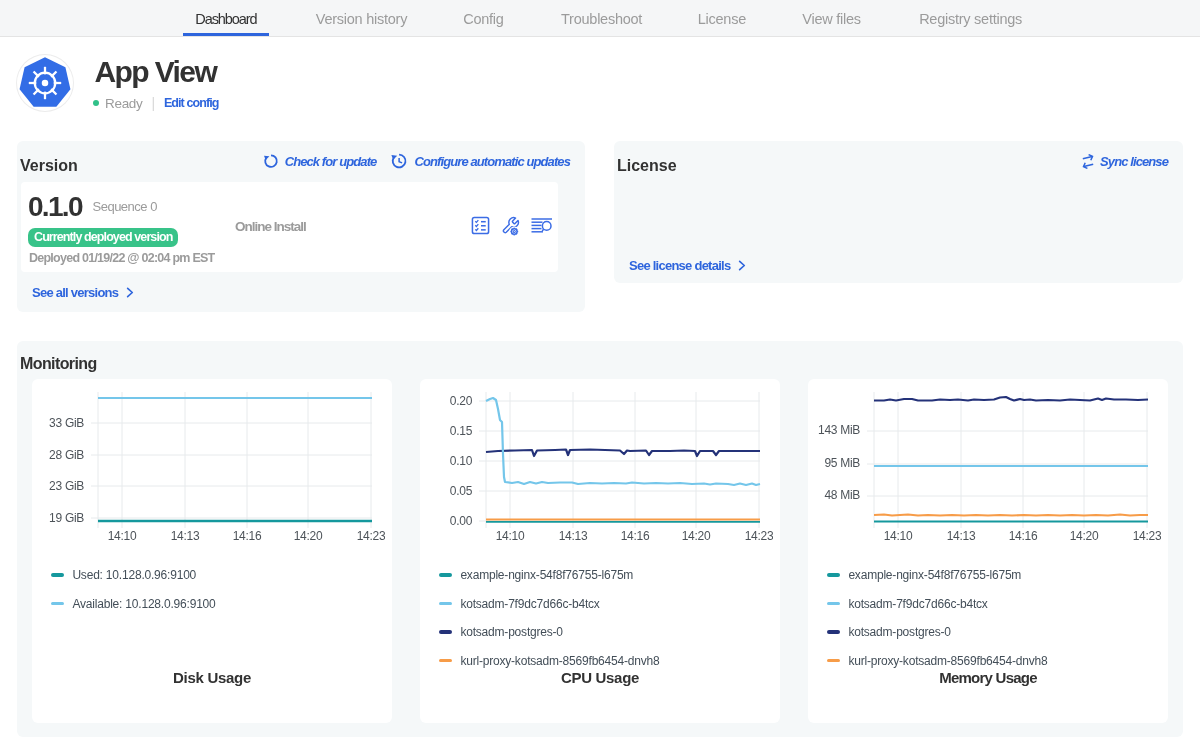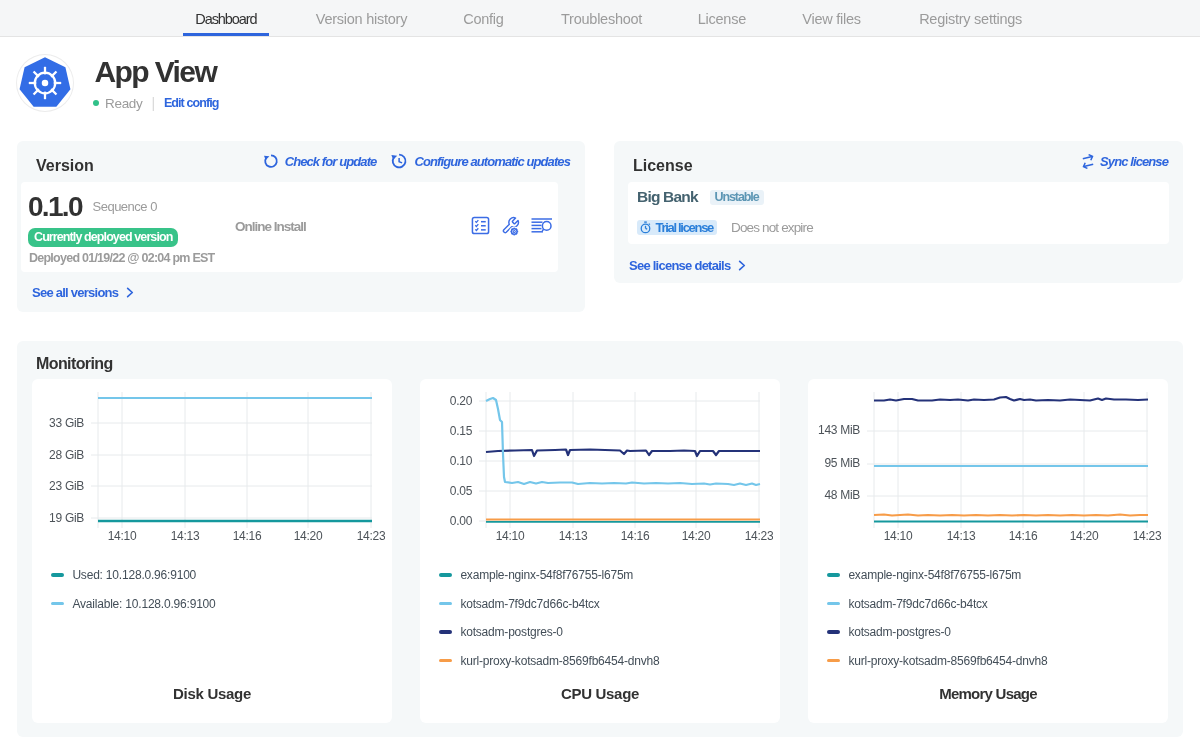--- a/index.html
+++ b/index.html
@@ -16,21 +16,21 @@
 .statusrow { position:absolute; left:93px; top:96px; height:14px; display:flex; align-items:center; font-size:13.5px; letter-spacing:-0.3px; }
 .dot { width:6px; height:6px; border-radius:50%; background:#31c189; margin-right:6px; }
 .ready { color:#9b9b9b; }
 .sep { color:#d7d7d7; margin:0 9px; font-size:14px; font-weight:normal; }
 a.link { color:#2e65dd; font-weight:bold; text-decoration:none; font-size:12.5px; letter-spacing:-0.9px; }
 
 .card { position:absolute; background:#f5f8f9; border-radius:6px; }
 .card-version { left:17px; top:141px; width:568px; height:171px; }
 .card-license { left:614px; top:141px; width:569px; height:142px; }
 .card-mon { left:17px; top:341px; width:1166px; height:396px; }
-.cardtitle { position:absolute; left:19px; top:15.5px; font-size:16px; font-weight:bold; color:#323232; letter-spacing:0px; }
+.cardtitle { position:absolute; left:3px; top:15.5px; font-size:16px; font-weight:bold; color:#323232; letter-spacing:0px; }
 .whitebox { position:absolute; background:#fff; border-radius:4px; }
 .toplinks { position:absolute; top:10.5px; right:15px; height:20px; display:flex; align-items:center; font-size:13px; }
 .toplinks .lk { display:flex; align-items:center; color:#2e65dd; font-weight:bold; letter-spacing:-0.9px; white-space:nowrap;font-style:italic; }
 .toplinks .lk svg { margin-right:6px; }
 .seemore { position:absolute; left:15px; font-size:13px; letter-spacing:-0.75px; font-weight:bold; color:#2e65dd; display:flex; align-items:center; }
 
 .vbox { left:4px; top:40.5px; width:537px; height:90px; }
 .vnum { position:absolute; left:7px; top:11px; font-size:28px; line-height:28px; font-weight:bold; color:#323232; letter-spacing:-1.7px; }
 .vseq { position:absolute; left:71.5px; top:18px; font-size:13px; line-height:13px; color:#9b9b9b; letter-spacing:-0.5px; }
 .vpill { position:absolute; left:7px; top:46px; height:19px; background:#38c389; color:#fff; font-size:12.5px; font-weight:bold; letter-spacing:-0.9px; border-radius:7px; padding:0 6px; display:flex; align-items:center; }
@@ -43,21 +43,21 @@
 .lpill-unstable { position:absolute; left:81.5px; top:8px; height:15px; background:#eaf2f8; color:#5c96b4; font-size:12.5px; font-weight:bold; letter-spacing:-1.1px; border-radius:3px; padding:0 5px; display:flex; align-items:center; }
 .lpill-trial { position:absolute; left:8.5px; top:38px; height:15px; background:#d8eafa; color:#2b7fd9; font-size:13px; font-weight:bold; letter-spacing:-1.3px; border-radius:3px; padding:0 4px 0 2px; display:flex; align-items:center; }
 .lpill-trial svg { margin-right:4px; }
 .lexp { position:absolute; left:103px; top:39px; font-size:13.5px; line-height:14px; color:#9b9b9b; letter-spacing:-0.85px; }
 
 .chartcard { position:absolute; top:38px; width:360px; height:344px; background:#fff; border-radius:6px; }
 .cc1 { left:15px; } .cc2 { left:403px; } .cc3 { left:791px; }
 .legend { position:absolute; left:19px; top:189px; }
 .legitem { display:flex; align-items:center; height:14px; margin-bottom:14.6px; font-size:12px; color:#434e58; letter-spacing:-0.2px; white-space:nowrap; }
 .legdash { flex:none; width:13.4px; height:3.4px; border-radius:2px; margin-right:8px; }
-.ctitle { position:absolute; left:0; top:306px; width:100%; text-align:center; font-size:15px; font-weight:bold; color:#323232; letter-spacing:-0.3px; }
+.ctitle { position:absolute; left:0; top:290px; width:100%; text-align:center; font-size:15px; font-weight:bold; color:#323232; letter-spacing:-0.3px; }
 .axis { font-size:12px; fill:#4d5359; letter-spacing:-0.3px; }
 </style>
 </head>
 <body>
 <div class="page">
 
   <div class="nav">
     <div class="tab active" style="left:225.9px;">Dashboard</div>
     <div class="tab" style="left:361.5px;">Version history</div>
     <div class="tab" style="left:483.4px;">Config</div>
@@ -164,34 +164,20 @@
     <div class="cardtitle">License</div>
     <div class="toplinks">
       <span class="lk">
         <svg width="12" height="15" viewBox="0 0 12 15" fill="none" stroke="#2e65dd" stroke-width="1.5">
           <path d="M0.8 4.8 L10.2 2.4" fill="none"></path>
           <path d="M6.6 0.6 L10.5 2.3 L8.8 6.2" fill="none"></path>
           <path d="M11.2 10.2 L1.8 12.6" fill="none"></path>
           <path d="M5.4 14.4 L1.5 12.7 L3.2 8.8" fill="none"></path>
         </svg>
         Sync license</span>
-    </div>
-    <div class="whitebox lbox">
-      <div class="lname">Big Bank</div>
-      <div class="lpill-unstable">Unstable</div>
-      <div class="lpill-trial">
-        <svg width="13" height="13" viewBox="0 0 14 14" fill="none" stroke="#2b7fd9" stroke-width="1.4">
-          <circle cx="7" cy="8" r="4.6"></circle>
-          <line x1="7" y1="8" x2="7" y2="5.2"></line>
-          <line x1="7" y1="8" x2="8.8" y2="8.8"></line>
-          <line x1="5.6" y1="1.2" x2="8.4" y2="1.2" stroke-width="1.5"></line>
-          <line x1="10.6" y1="2.8" x2="11.7" y2="3.9"></line>
-        </svg>
-        Trial license</div>
-      <div class="lexp">Does not expire</div>
     </div>
     <div class="seemore" style="top:117px;">See license details
       <svg width="13" height="13" viewBox="0 0 14 14" style="margin-left:5px;">
           <path d="M5 2.5 L10 7 L5 11.5" fill="none" stroke="#2e65dd" stroke-width="1.8" stroke-linecap="round" stroke-linejoin="round"></path>
         </svg>
     </div>
   </div>
 
   <div class="card card-mon">
     <div class="cardtitle" style="letter-spacing:-0.6px; top:14px;">Monitoring</div>

